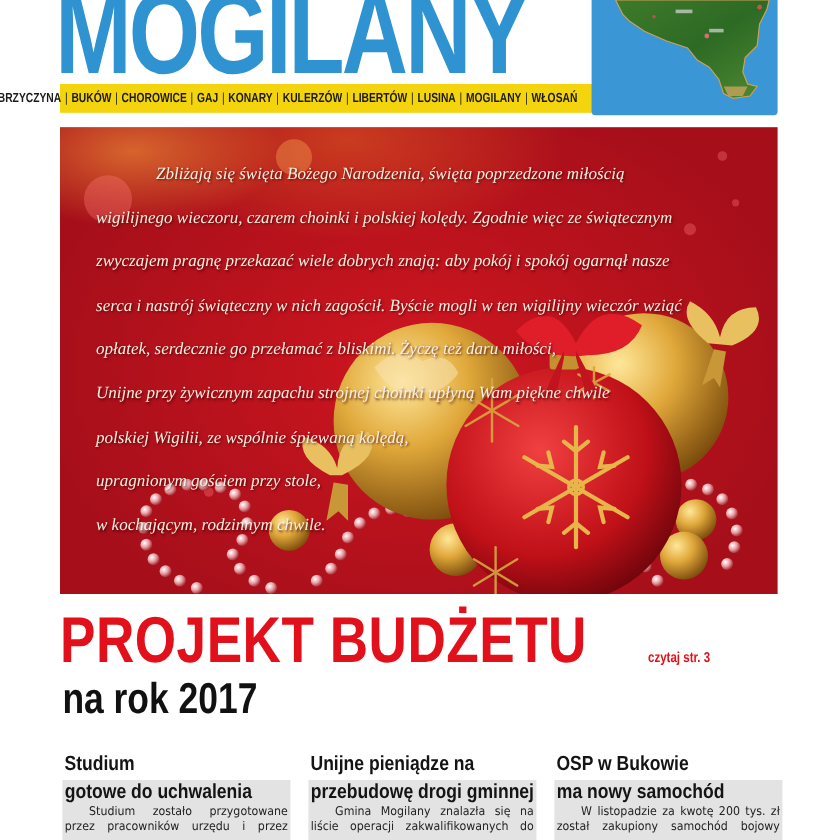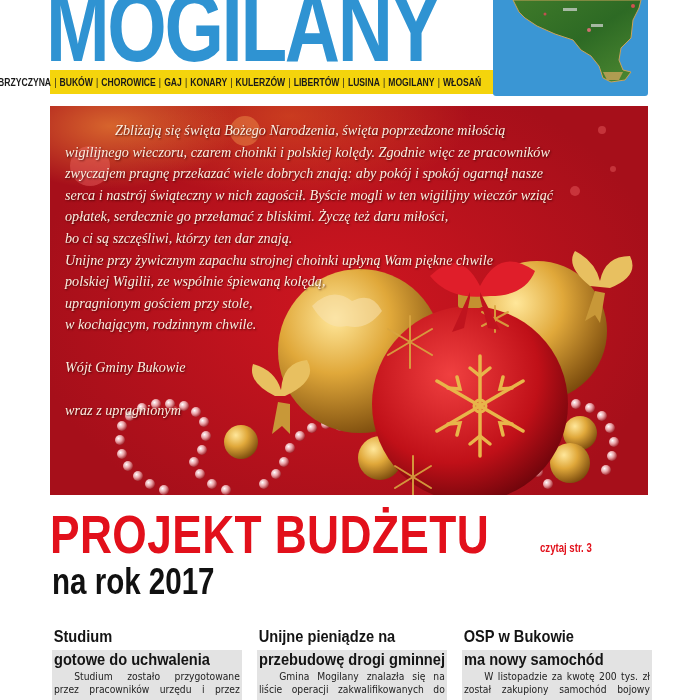--- a/index.html
+++ b/index.html
@@ -40,21 +40,21 @@
     overflow: hidden;
   }
   .bokeh { position: absolute; border-radius: 50%; background: rgba(255,120,120,0.35); }
 
   .greeting {
     position: absolute; left: 12px; top: 12px; width: 580px;
     font-family: "Liberation Serif", serif; font-style: italic;
     font-size: 14.2px; line-height: 18.6px; color: #fbeee0;
     text-shadow: 1px 1px 2px rgba(60,0,0,0.8);
   }
-  .greeting p { margin: 3px; white-space: nowrap; }
+  .greeting p { margin: 18px; white-space: nowrap; }
   .greeting .indent { padding-left: 50px; }
   .greeting .gap { height: 18px; }
 
   .ornaments { position: absolute; left: 0; top: 0; }
 
   
   .headline {
     position: absolute; left: 50px; top: 506px;
     font-family: "Liberation Sans", sans-serif; font-weight: bold;
     font-size: 54px; line-height: 56px; color: #e2101b;
@@ -251,25 +251,24 @@
     <path d="M420,186 l-18,40 l12,-4 l6,-30 z M430,186 l20,38 l-12,-2 l-8,-30 z" fill="#c0141e"></path>
 
     <path d="M540,180 q-25,-20 -15,-35 q20,10 25,30 q5,-25 30,-25 q10,20 -20,32 z" fill="#e8c060"></path>
     <path d="M545,185 l-10,30 l10,-6 l5,8 l5,-30 z" fill="#c89838"></path>
     <path d="M225,290 q-28,-14 -22,-32 q22,6 28,26 q2,-28 26,-30 q12,20 -22,36 z" fill="#e8c060"></path>
     <path d="M228,296 l-6,32 l10,-8 l8,8 l0,-30 z" fill="#c89838"></path>
   </svg>
 
   <div class="greeting">
     <p class="indent">Zbliżają się święta Bożego Narodzenia, święta poprzedzone miłością</p>
-    <p>wigilijnego wieczoru, czarem choinki i polskiej kolędy. Zgodnie więc ze pracowników</p>
+    <p>wigilijnego wieczoru, czarem choinki i polskiej kolędy. Zgodnie więc ze świątecznym</p>
     <p>zwyczajem pragnę przekazać wiele dobrych znają: aby pokój i spokój ogarnął nasze</p>
     <p>serca i nastrój świąteczny w nich zagościł. Byście mogli w ten wigilijny wieczór wziąć</p>
     <p>opłatek, serdecznie go przełamać z bliskimi. Życzę też daru miłości,</p>
-    <p>bo ci są szczęśliwi, którzy ten dar znają.</p>
     <p>Unijne przy żywicznym zapachu strojnej choinki upłyną Wam piękne chwile</p>
     <p>polskiej Wigilii, ze wspólnie śpiewaną kolędą,</p>
     <p>upragnionym gościem przy stole,</p>
     <p>w kochającym, rodzinnym chwile.</p>
     <div class="gap"></div>
     <p>Wójt Gminy Bukowie</p>
     <div class="gap"></div>
     <p>wraz z upragnionym</p>
   </div>
 </div>

